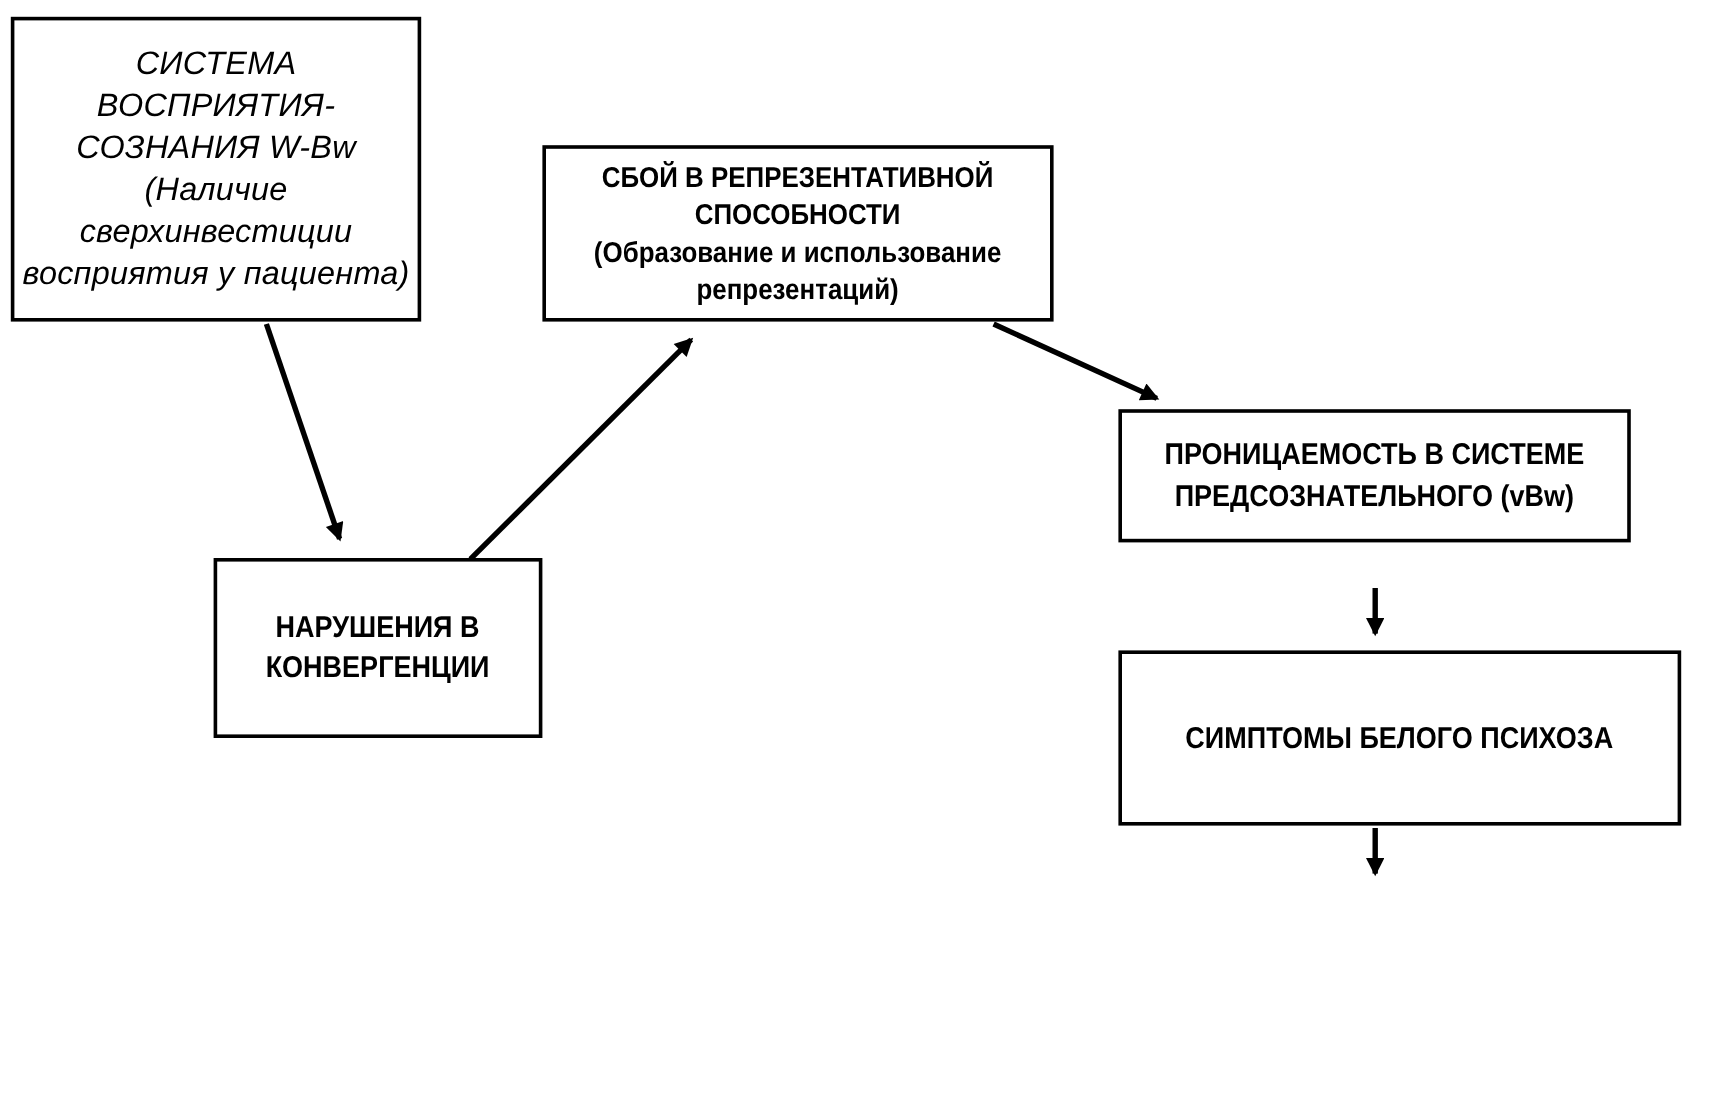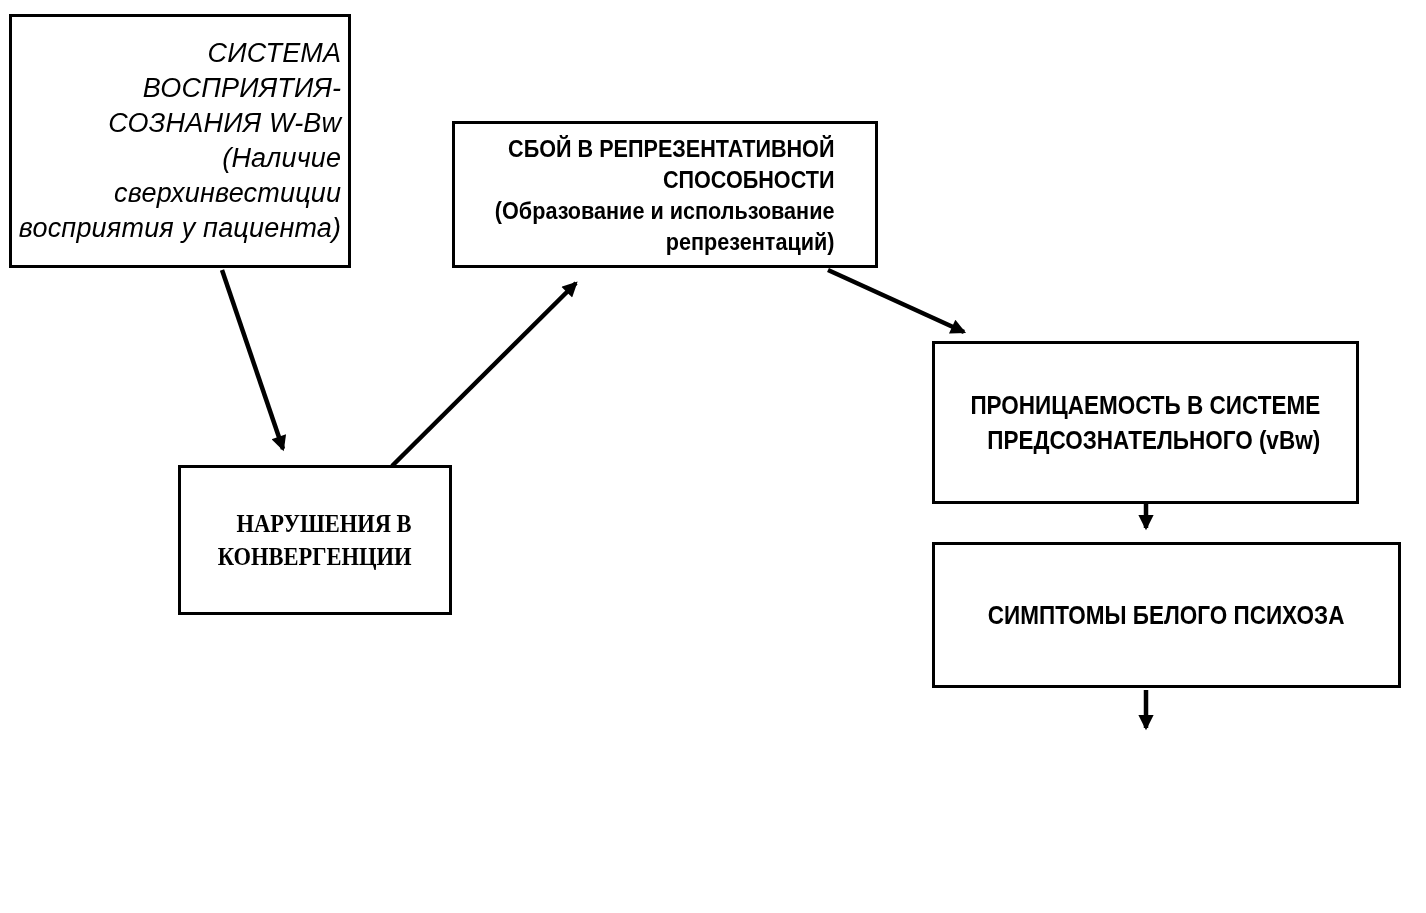--- a/index.html
+++ b/index.html
@@ -24,21 +24,21 @@
     pointer-events: none;
   }
   .node {
     position: absolute;
     box-sizing: border-box;
     border: 3px solid #000000;
     background: #ffffff;
     display: flex;
     align-items: center;
     justify-content: center;
-    text-align: right;
+    text-align: center;
     color: #000000;
   }
   .label {
     white-space: pre-line;
   }
   .node.italic .label {
     font-style: italic;
     font-weight: 400;
     font-size: 27px;
     line-height: 35px;
@@ -93,26 +93,26 @@
 восприятия у пациента)</div>
   </div>
 
   <div class="node bold n-repr" style="left:452px; top:121px; width:426px; height:147px;">
     <div class="label">СБОЙ В РЕПРЕЗЕНТАТИВНОЙ
 СПОСОБНОСТИ
 (Образование и использование
 репрезентаций)</div>
   </div>
 
-  <div class="node bold n-conv" style="left:178px; top:465px; width:274px; height:150px;font-family:Liberation Serif, serif;">
+  <div class="node bold n-conv" style="left:178px; top:465px; width:274px; height:150px;">
     <div class="label">НАРУШЕНИЯ В
 КОНВЕРГЕНЦИИ</div>
   </div>
 
-  <div class="node bold n-right2" style="left:932px; top:341px; width:427px; height:163px;">
+  <div class="node bold n-right2" style="left:932px; top:341px; width:427px; height:111px;">
     <div class="label">ПРОНИЦАЕМОСТЬ В СИСТЕМЕ
 ПРЕДСОЗНАТЕЛЬНОГО (vBw)</div>
   </div>
 
   <div class="node bold n-right1" style="left:932px; top:542px; width:469px; height:146px;">
     <div class="label">СИМПТОМЫ БЕЛОГО ПСИХОЗА</div>
   </div>
 
 
 </div>

